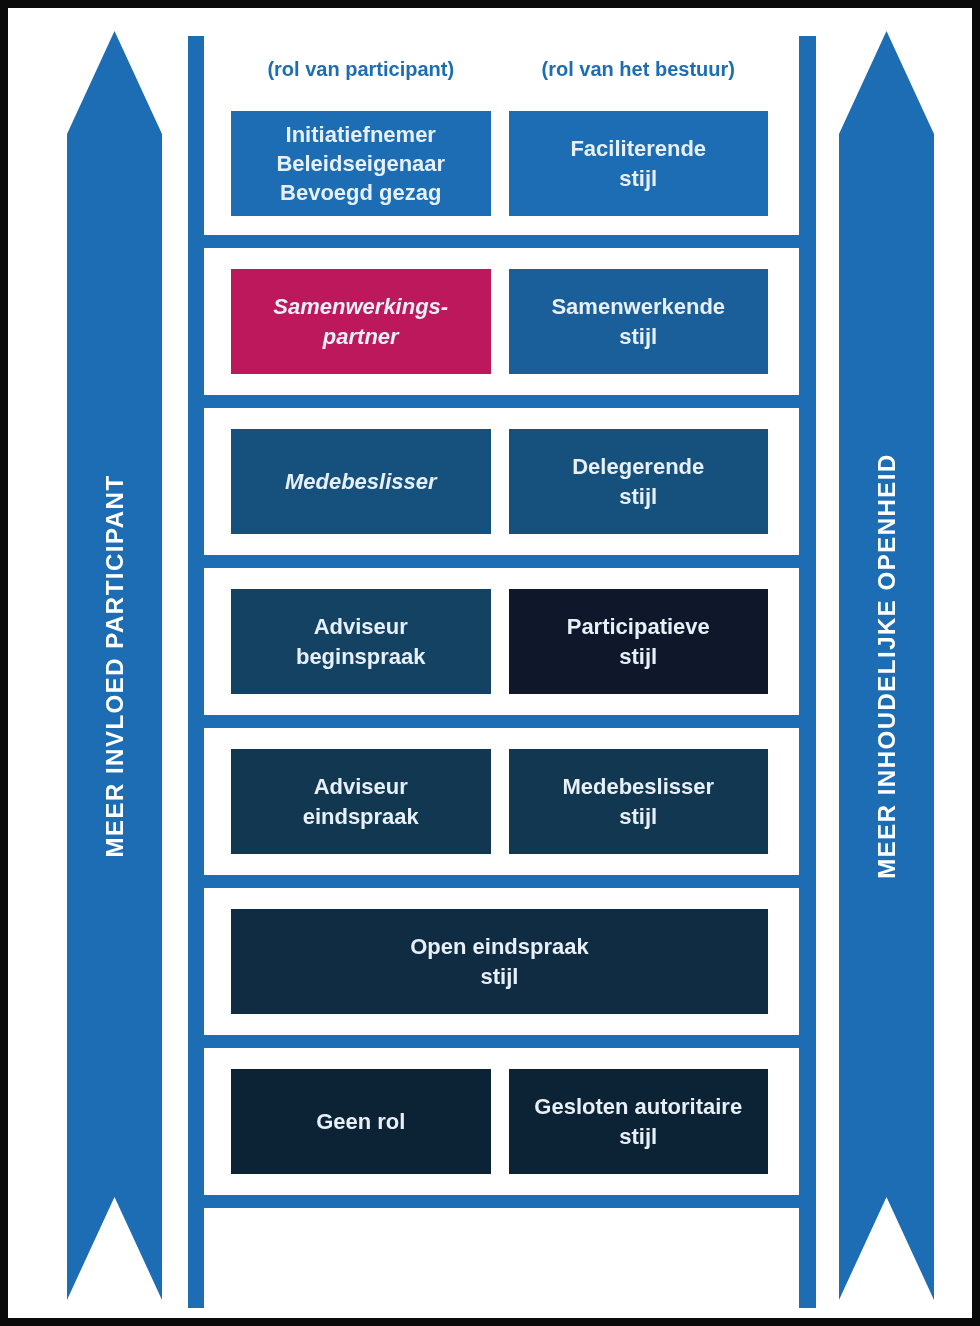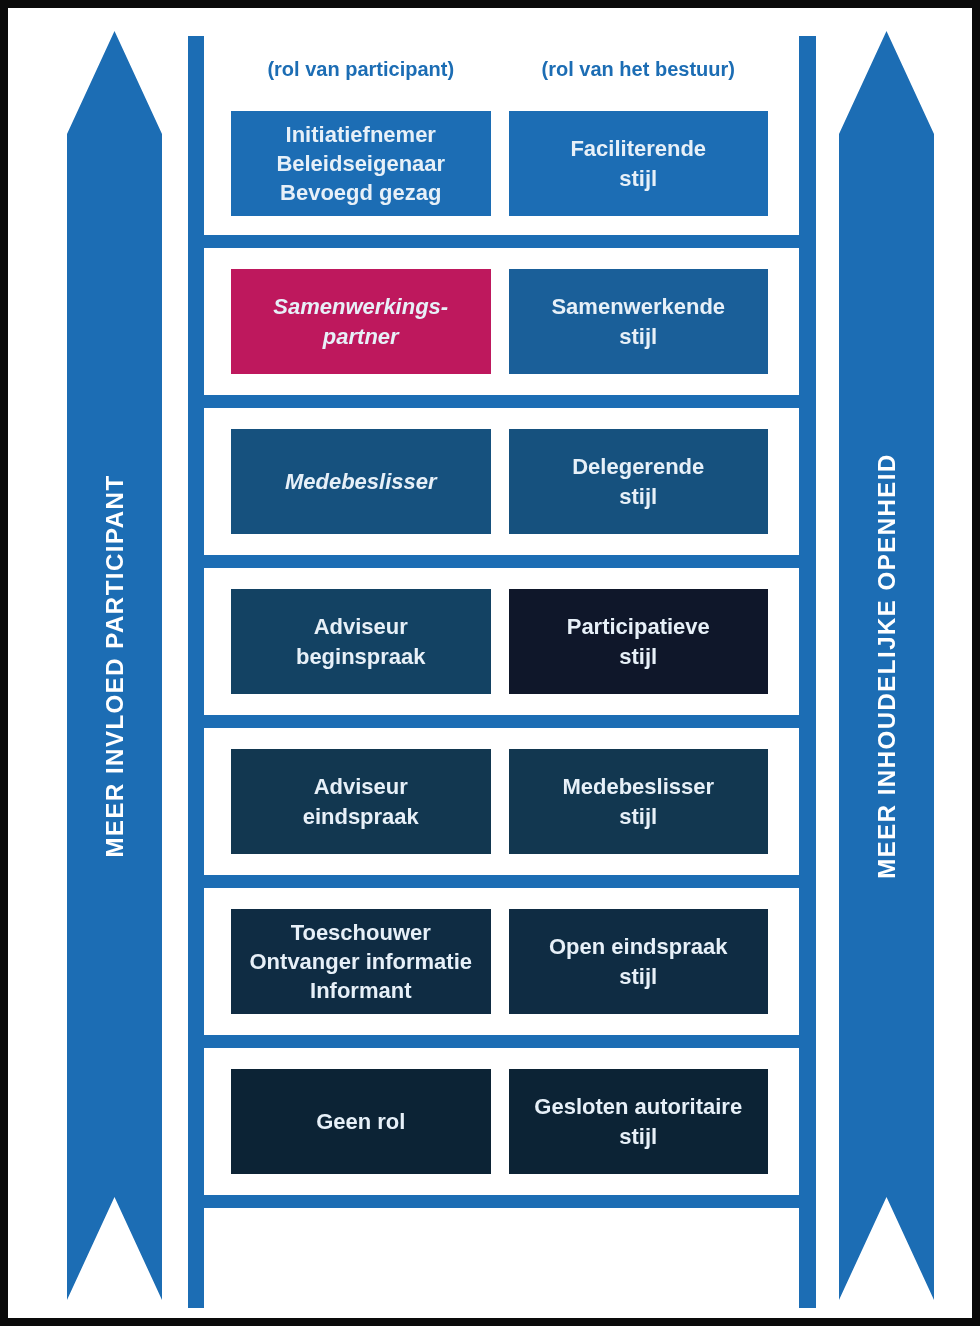--- a/index.html
+++ b/index.html
@@ -119,23 +119,20 @@
           <div class="box" style="background-color: rgb(18, 55, 80);">Adviseur
 eindspraak</div>
           <div class="box" style="background-color: rgb(18, 55, 80);">Medebeslisser
 stijl</div>
         </div>
       </div>
       <div class="rung" style="background-color: rgb(28, 109, 180);"></div>
 
       <div class="section">
         <div class="row">
-          <div class="box" style="background-color: rgb(15, 44, 67);">Toeschouwer
-Ontvanger informatie
-Informant</div>
           <div class="box" style="background-color: rgb(15, 44, 67);">Open eindspraak
 stijl</div>
         </div>
       </div>
       <div class="rung" style="background-color: rgb(28, 109, 180);"></div>
 
       <div class="section">
         <div class="row">
           <div class="box" style="background-color: rgb(12, 35, 53);">Geen rol</div>
           <div class="box" style="background-color: rgb(12, 35, 53);">Gesloten autoritaire

